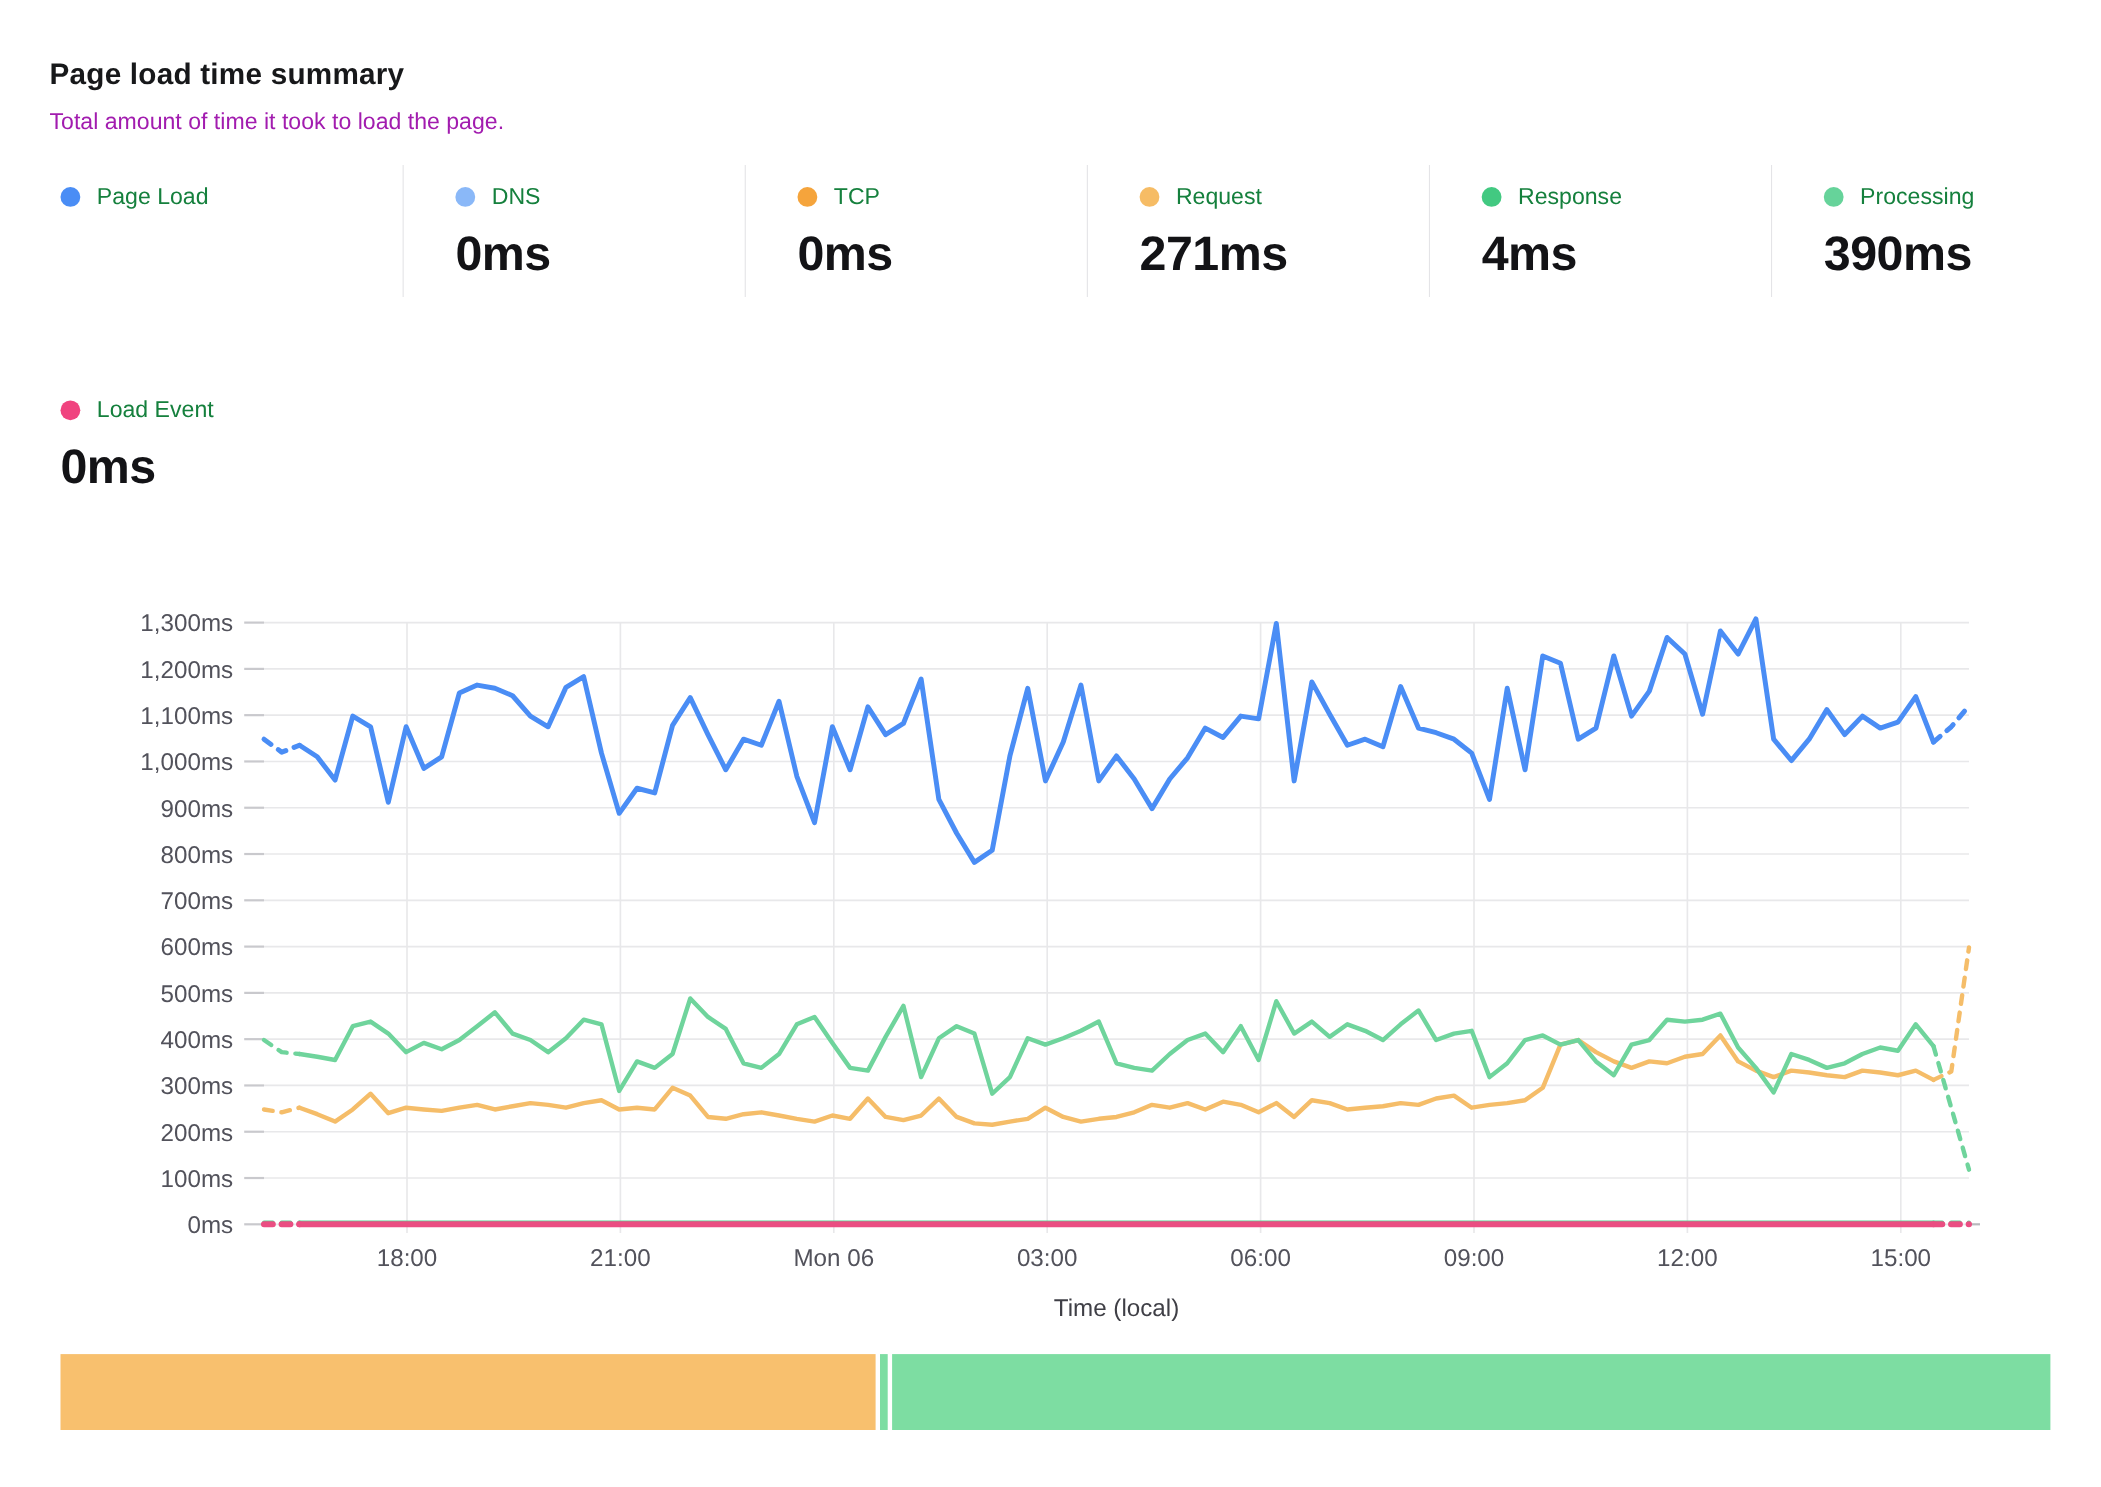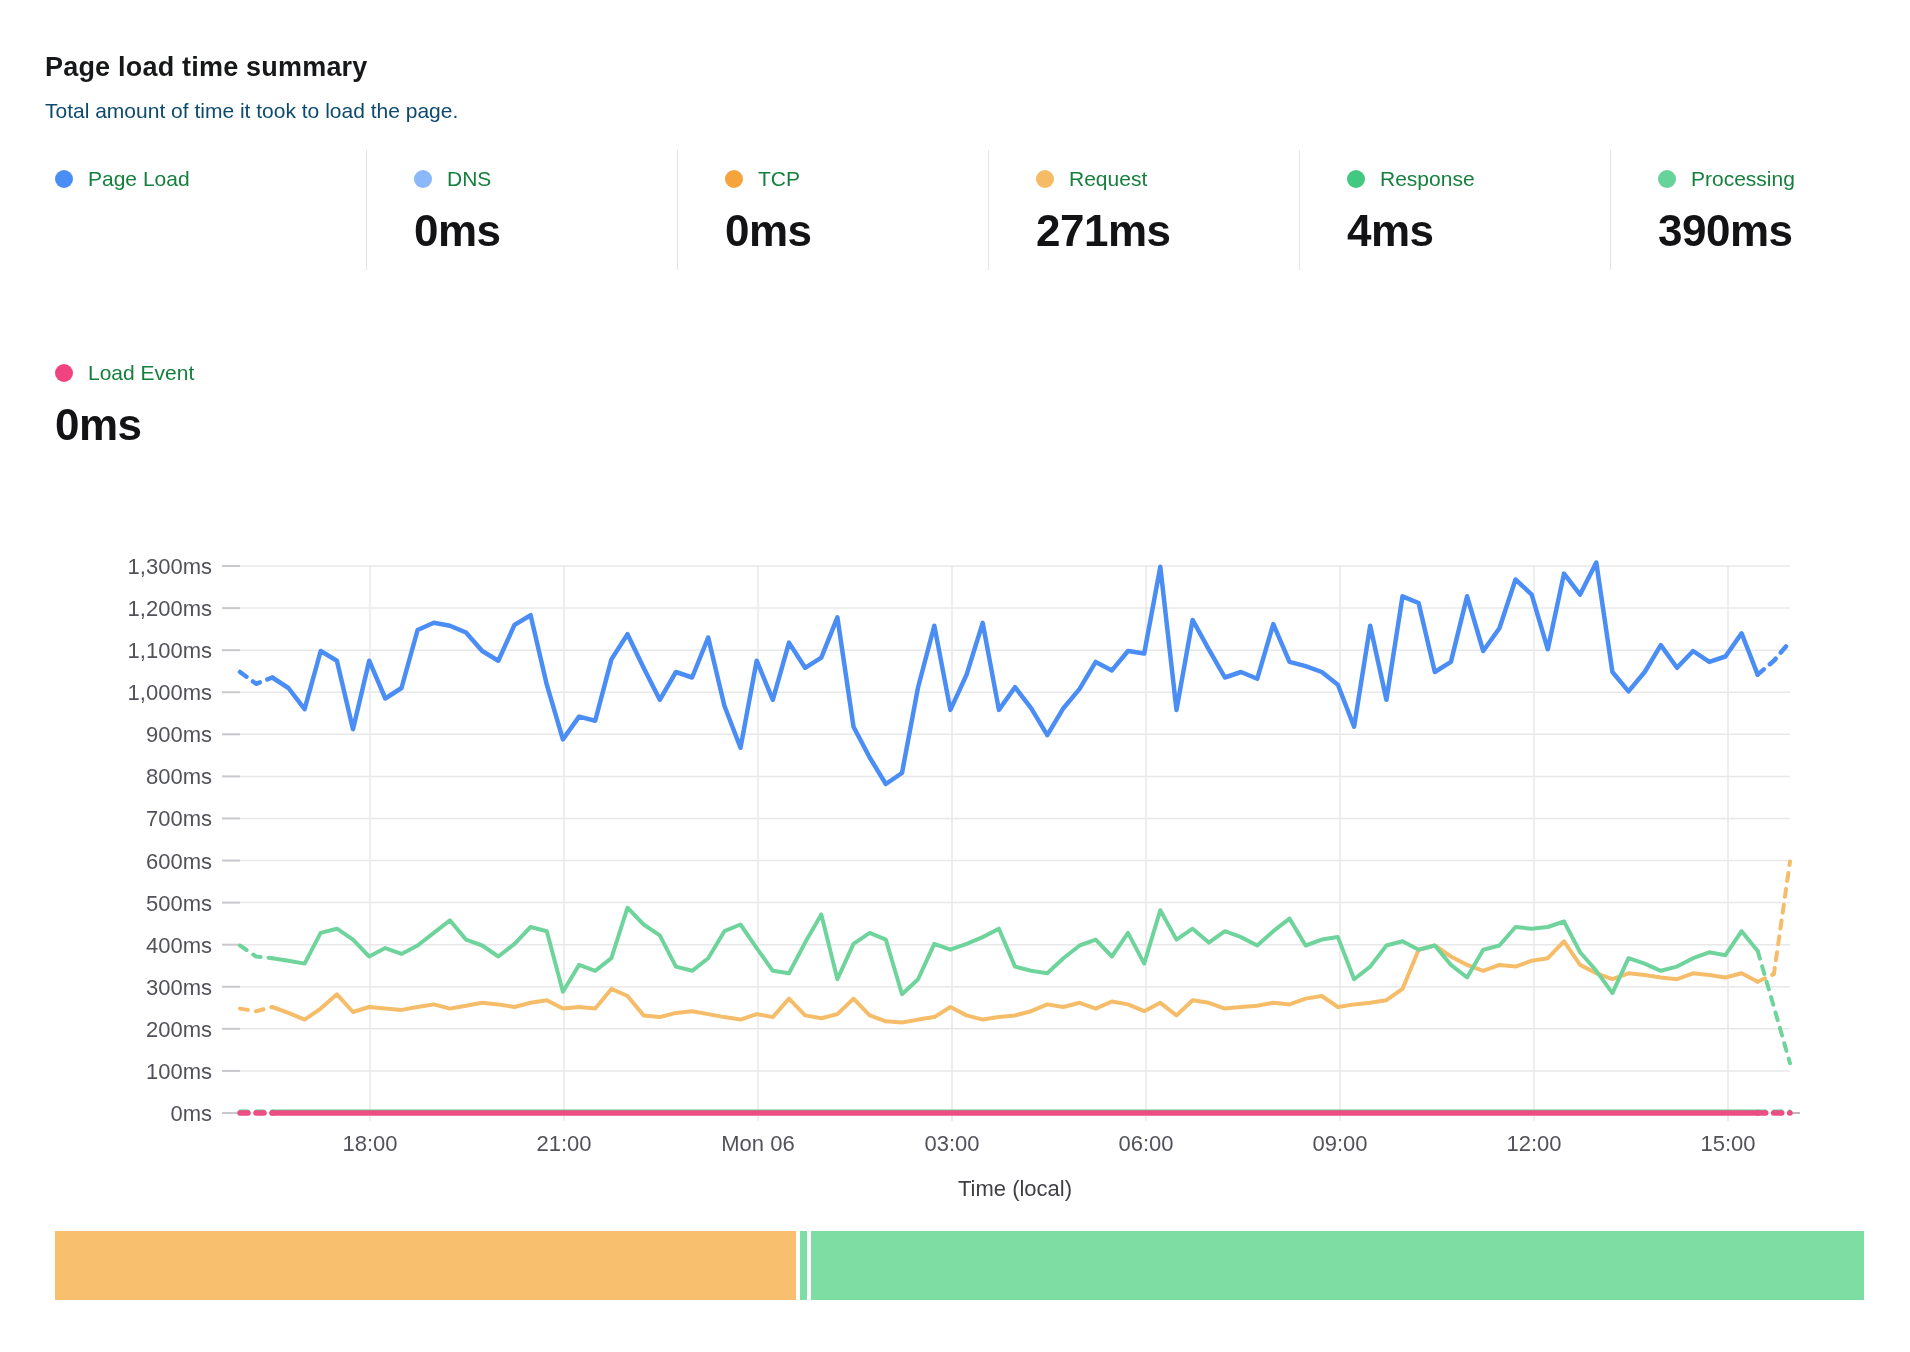--- a/index.html
+++ b/index.html
@@ -3,21 +3,21 @@
 <meta charset="utf-8">
 <style>
   html,body{margin:0;padding:0;background:#fff;}
   .page{
     position:relative;width:1910px;height:1352px;background:#ffffff;overflow:hidden;
     font-family:"Liberation Sans", sans-serif;color:#131316;
   }
   
   .header{position:absolute;left:45px;top:26px;margin-top:26px;}
   .header h1{margin:0;font-size:27px;font-weight:700;color:#17181a;letter-spacing:.2px;}
-  .header p{margin:16px 0 0 0;font-size:21px;font-weight:400;color:#0c4a6e;}
+  .header p{margin:16px 0 0 0;font-size:21px;font-weight:400;color:#a21caf;}
 
   
   .stats{position:absolute;left:55px;top:150px;display:flex;}
   .stat{width:311px;box-sizing:border-box;padding:16px 0 14px 0;min-height:110px;}
   .stat + .stat{border-left:1px solid #e4e4e7;padding-left:47px;}
   .stat-head{display:flex;align-items:center;gap:15px;height:26px;}
   .dot{width:18px;height:18px;border-radius:50%;flex:0 0 auto;}
   .stat-label{font-size:21px;color:#15803d;}
   .stat-value{margin-top:14px;font-size:44px;font-weight:700;color:#131316;letter-spacing:-.5px;}
   .stats-secondary{position:absolute;left:55px;top:344px;display:flex;}

